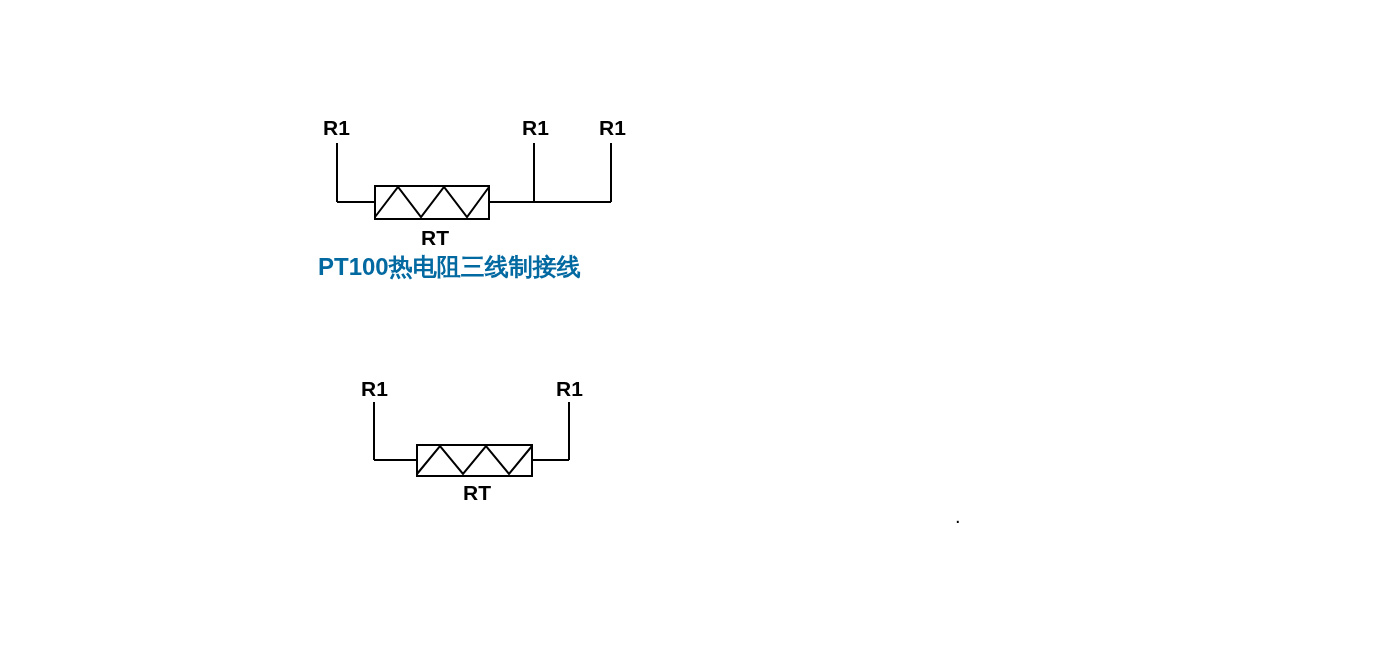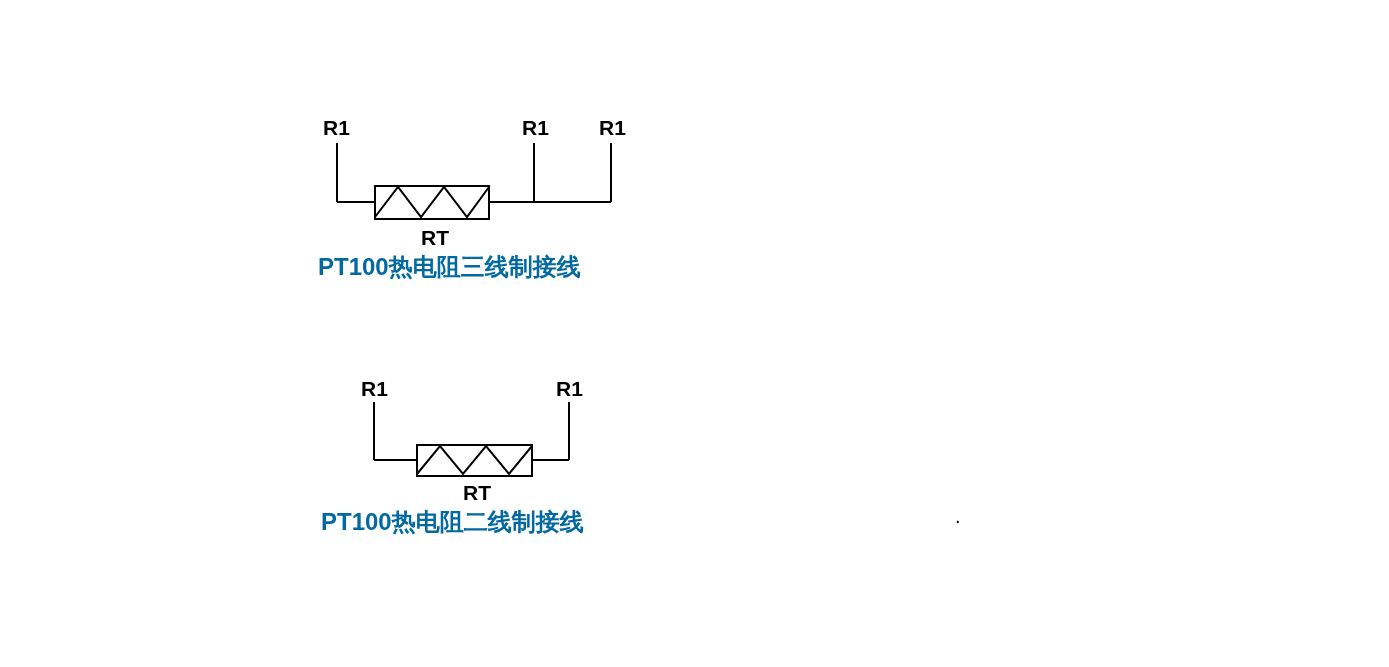--- a/index.html
+++ b/index.html
@@ -88,17 +88,16 @@
 
   <span class="lbl d1-r1-1">R1</span>
   <span class="lbl d1-r1-2">R1</span>
   <span class="lbl d1-r1-3">R1</span>
   <span class="lbl d1-rt">RT</span>
   <span class="caption d1-cap">PT100热电阻三线制接线</span>
 
   <span class="lbl d2-r1-1">R1</span>
   <span class="lbl d2-r1-2">R1</span>
   <span class="lbl d2-rt">RT</span>
-  <span class="caption d2-cap">PT100热电阻二线制接线</span>
 
   <span class="stray stray-dot">.</span>
 
 </div>
 
 </body></html>

